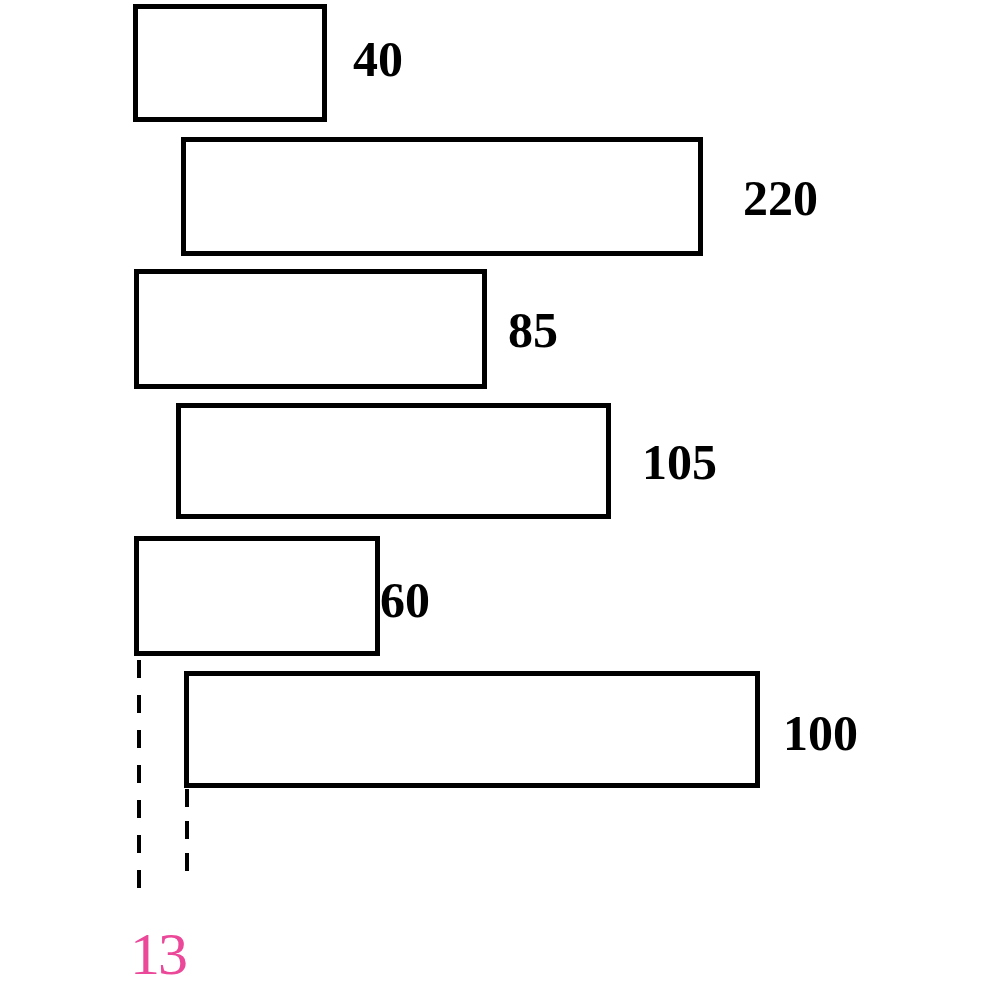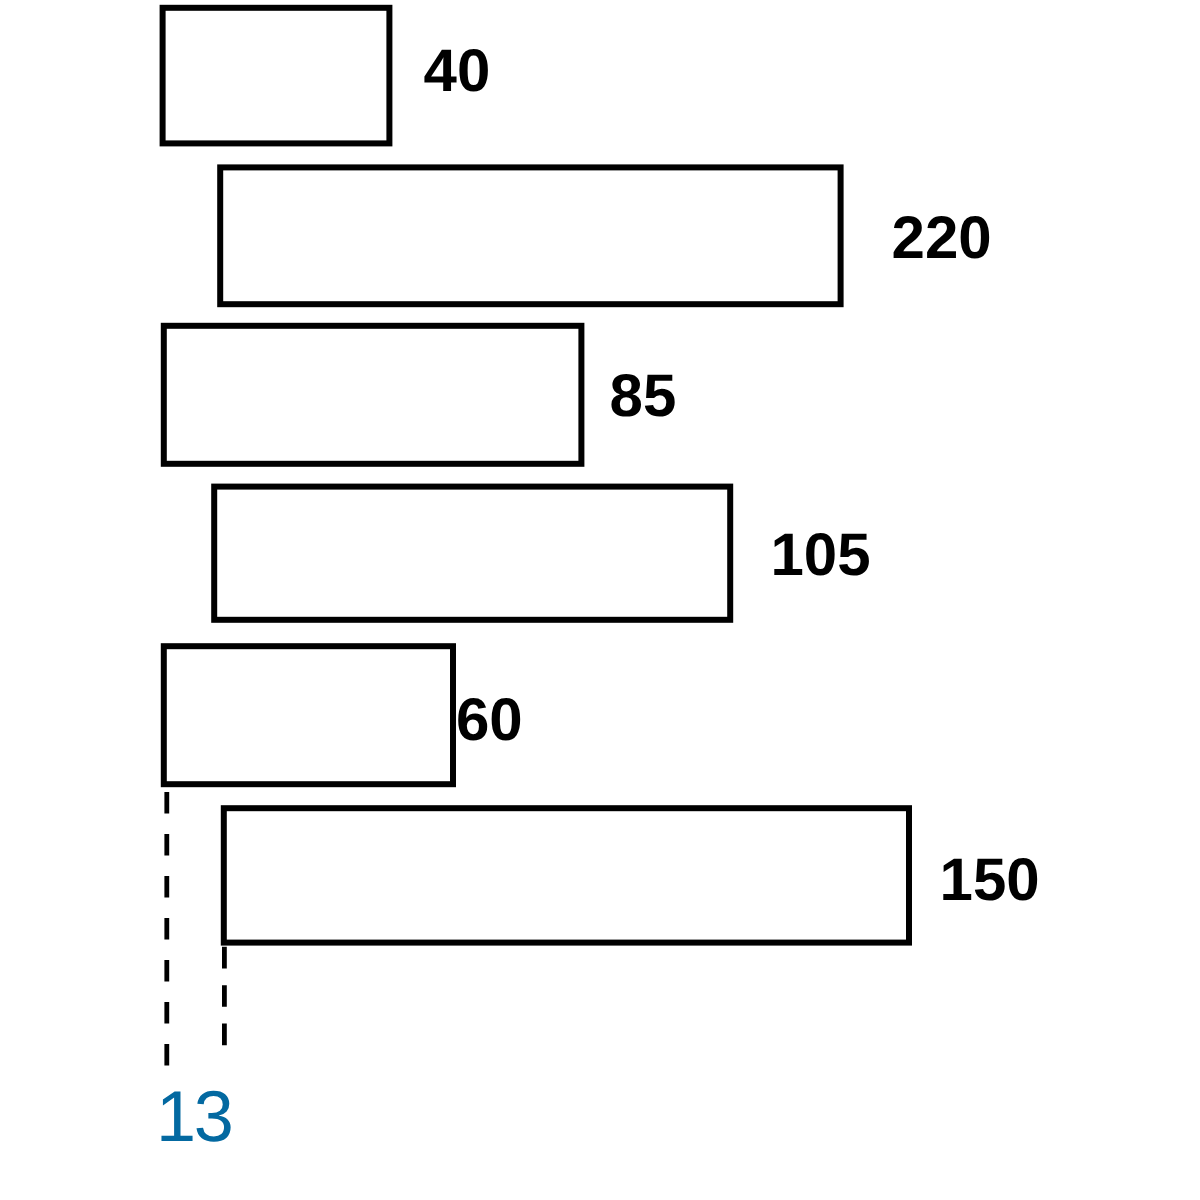--- a/index.html
+++ b/index.html
@@ -6,21 +6,21 @@
     margin: 0;
     padding: 0;
     background: #ffffff;
   }
   #canvas {
     position: relative;
     width: 908px;
     height: 1000px;
     background: #ffffff;
     overflow: hidden;
-    font-family: Liberation Sans, sans-serif;
+    font-family: Liberation Serif, serif;
     color: #000000;
   }
   .bar {
     position: absolute;
     background: #ffffff;
     border: 5px solid #000000;
     box-sizing: border-box;
   }
   .bar-label {
     position: absolute;
@@ -30,21 +30,22 @@
     transform: translateY(-50%);
     white-space: nowrap;
     color: #000000;
   }
   .offset-label {
     position: absolute;
     font-weight: 400;
     font-size: 60px;
     line-height: 1;
     letter-spacing: -2px;
-    color: #0369a1;
+    color: #ec4899;
+    margin-top: 23px;
   }
   .dash-overlay {
     position: absolute;
     left: 0;
     top: 0;
     width: 1000px;
     height: 1000px;
     pointer-events: none;
   }
 
@@ -76,21 +77,21 @@
   <div class="bar b3"></div>
   <div class="bar b4"></div>
   <div class="bar b5"></div>
   <div class="bar b6"></div>
 
   <span class="bar-label l1">40</span>
   <span class="bar-label l2">220</span>
   <span class="bar-label l3">85</span>
   <span class="bar-label l4">105</span>
   <span class="bar-label l5">60</span>
-  <span class="bar-label l6">150</span>
+  <span class="bar-label l6">100</span>
 
   <svg class="dash-overlay" viewBox="0 0 1000 1000" xmlns="http://www.w3.org/2000/svg">
     <line x1="139" y1="660" x2="139" y2="890" stroke="#000000" stroke-width="4" stroke-dasharray="18 17"></line>
     <line x1="187" y1="789" x2="187" y2="873" stroke="#000000" stroke-width="4" stroke-dasharray="18 14"></line>
   </svg>
 
   <span class="offset-label l13">13</span>
 
 </div>
 

